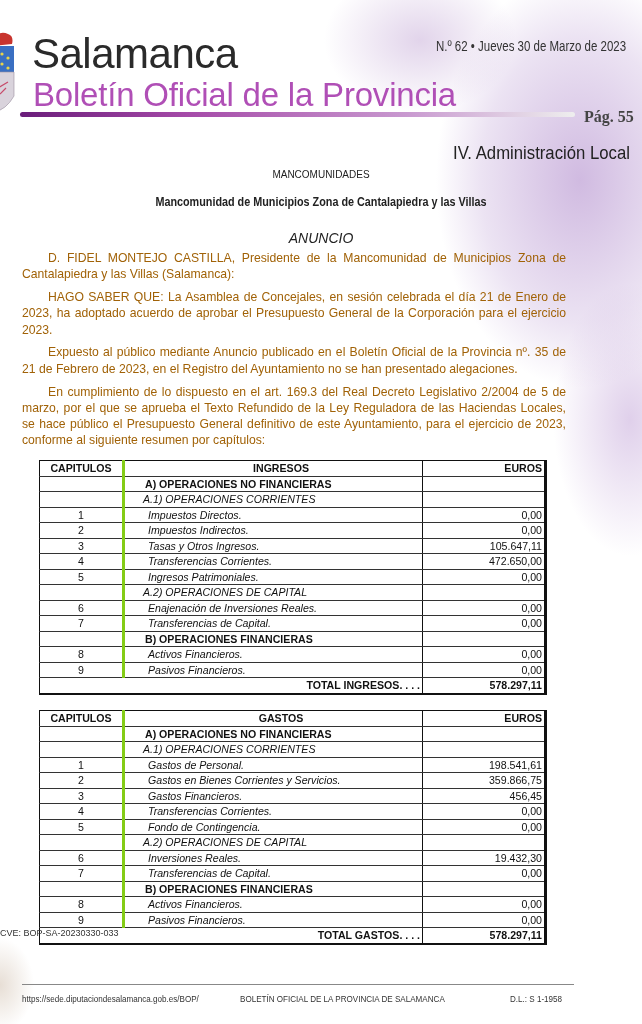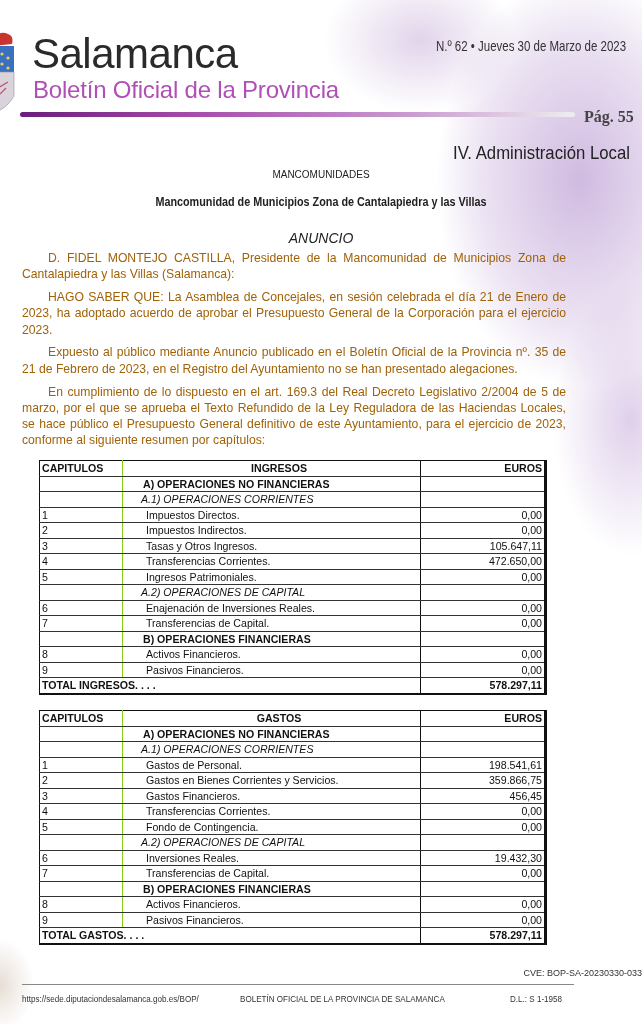--- a/index.html
+++ b/index.html
@@ -22,21 +22,21 @@
     pointer-events:none;
   }
   .crest {
     position:absolute; left:-6px; top:28px; width:22px; height:86px;
   }
   .title-main {
     position:absolute; left:32px; top:30px; font-size:42px; color:#2a2a2a; letter-spacing:-0.5px;
     font-weight:normal;
   }
   .title-sub {
-    position:absolute; left:33px; top:76px; font-size:24px; color:#b04fb6; letter-spacing:-0.2px;
+    position:absolute; left:33px; top:76px; font-size:33px; color:#b04fb6; letter-spacing:-0.2px;
   }
   .issue {
     position:absolute; left:436px; top:38px; font-size:14px; color:#333; transform:scaleX(0.82); transform-origin:left top;
     white-space:nowrap;
   }
   .header-bar {
     position:absolute; left:20px; top:112px; width:555px; height:5px; border-radius:3px;
     background:linear-gradient(90deg,#6a1d7a 0%,#a54aa8 30%,#c99ad0 70%,#eeeeee 100%);
   }
   .page-num {
@@ -59,34 +59,34 @@
   .body-text {
     position:absolute; left:22px; width:544px; top:250px; font-size:12.2px; line-height:16.3px; color:#a16207;
     text-align:justify;
   }
   .body-text p { margin:0 0 6.5px 0; text-indent:26px; }
   table.budget {
     position:absolute; left:39px; width:508px; border-collapse:collapse; font-size:10.6px; color:#111;
     border:1.5px solid #111; border-right:3px solid #111;
   }
   table.budget td { padding:0 2px; height:14.5px; line-height:14.5px; border-bottom:1px solid #333; white-space:nowrap; }
-  table.budget td.c1 { width:78px; border-right:1px solid #84cc16; }
+  table.budget td.c1 { width:78px; text-align:center; border-right:3px solid #84cc16; }
   table.budget td.c2 { width:272px; border-right:1px solid #111; }
   table.budget td.c3 { text-align:right; }
   table.budget tr.head td { font-weight:bold; }
   table.budget tr.head td.c2 { text-align:center;padding-left:17px; }
   table.budget tr.group td.c2 { font-weight:bold; padding-left:20px; }
   table.budget tr.sub td.c2 { font-style:italic; padding-left:18px; }
-  table.budget tr.item td.c2 { padding-left:23px; }
+  table.budget tr.item td.c2 { padding-left:23px;font-style:italic; }
   table.budget tr.total td { font-weight:bold; border-bottom:2px solid #111; }
-  table.budget tr.total td.lbl { text-align:left; border-right:1px solid #111; }
+  table.budget tr.total td.lbl { text-align:right; border-right:1px solid #111; }
   .t1 { top:460px; }
   .t2 { top:710px; }
   .cve {
-    position:absolute; left:0; width:642px; top:968px; text-align:right; font-size:9px; color:#333;
+    position:absolute; left:0; width:642px; top:928px; text-align:left; font-size:9px; color:#333;
   }
   .footer-rule {
     position:absolute; left:22px; width:552px; top:984px; height:1px; background:#888;
   }
   .footer {
     position:absolute; top:993px; font-size:9.5px; color:#333; white-space:nowrap; transform:scaleX(0.85); transform-origin:left top;
   }
   .f-url { left:22px; }
   .f-name { left:240px; }
   .f-dl { left:510px; }

